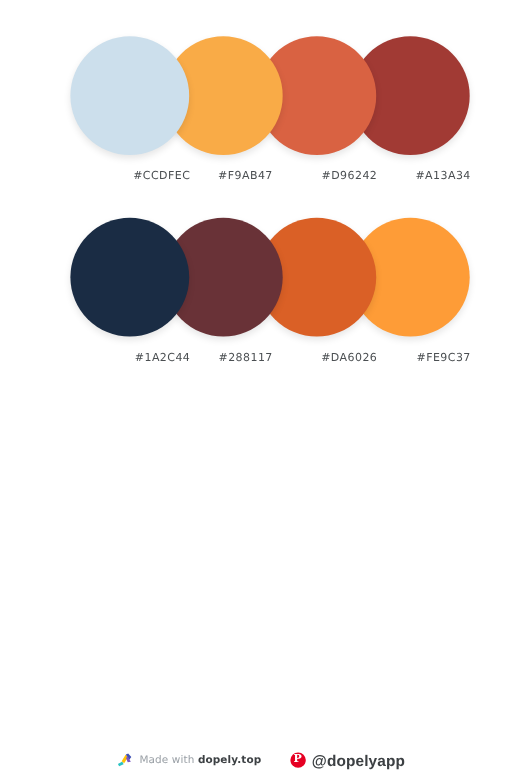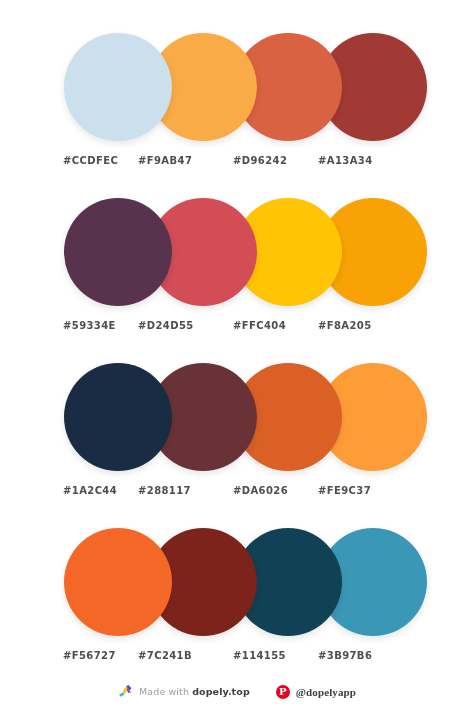--- a/index.html
+++ b/index.html
@@ -59,24 +59,24 @@
   .labels {
     position: relative;
     height: 24px;
     width: 474px;
   }
 
   .hexlabel {
     position: absolute;
     top: 8px;
     width: 110px;
-    text-align: left;
+    text-align: right;
     font-family: "DejaVu Sans", sans-serif;
     font-size: 10px;
-    font-weight: bold;
+    font-weight: normal;
     letter-spacing: 0.4px;
     color: #4b4f52;
     white-space: nowrap;
   }
   .hexlabel.i0 { left: 63px; }
   .hexlabel.i1 { left: 138px; }
   .hexlabel.i2 { left: 233px; }
   .hexlabel.i3 { left: 318px; }
 
   .footer {
@@ -124,22 +124,22 @@
     color: #ffffff;
     font-family: "DejaVu Serif", serif;
     font-size: 10px;
     font-weight: bold;
     line-height: 14px;
     text-align: center;
     flex: 0 0 auto;
   }
 
   .handle-text {
-    font-family: Liberation Serif, serif;
-    font-size: 11px;
+    font-family: Liberation Sans, sans-serif;
+    font-size: 14px;
     font-weight: bold;
     color: #3c4043;
     letter-spacing: 0.1px;
     white-space: nowrap;
   }
 </style>
 </head>
 <body>
 
 <div class="page">
@@ -154,58 +154,30 @@
         </div>
         <div class="labels">
           <div class="hexlabel i0">#CCDFEC</div>
           <div class="hexlabel i1">#F9AB47</div>
           <div class="hexlabel i2">#D96242</div>
           <div class="hexlabel i3">#A13A34</div>
         </div>
       </div>
       <div class="palette-row">
         <div class="swatch-strip">
-          <div class="swatch i0" style="background: rgb(89, 51, 78);"></div>
-          <div class="swatch i1" style="background: rgb(210, 77, 85);"></div>
-          <div class="swatch i2" style="background: rgb(255, 196, 4);"></div>
-          <div class="swatch i3" style="background: rgb(248, 162, 5);"></div>
-        </div>
-        <div class="labels">
-          <div class="hexlabel i0">#59334E</div>
-          <div class="hexlabel i1">#D24D55</div>
-          <div class="hexlabel i2">#FFC404</div>
-          <div class="hexlabel i3">#F8A205</div>
-        </div>
-      </div>
-      <div class="palette-row">
-        <div class="swatch-strip">
           <div class="swatch i0" style="background: rgb(26, 44, 68);"></div>
           <div class="swatch i1" style="background: rgb(105, 50, 55);"></div>
           <div class="swatch i2" style="background: rgb(218, 96, 38);"></div>
           <div class="swatch i3" style="background: rgb(254, 156, 55);"></div>
         </div>
         <div class="labels">
           <div class="hexlabel i0">#1A2C44</div>
           <div class="hexlabel i1">#288117</div>
           <div class="hexlabel i2">#DA6026</div>
           <div class="hexlabel i3">#FE9C37</div>
-        </div>
-      </div>
-      <div class="palette-row">
-        <div class="swatch-strip">
-          <div class="swatch i0" style="background: rgb(245, 103, 39);"></div>
-          <div class="swatch i1" style="background: rgb(124, 36, 27);"></div>
-          <div class="swatch i2" style="background: rgb(17, 65, 85);"></div>
-          <div class="swatch i3" style="background: rgb(59, 151, 182);"></div>
-        </div>
-        <div class="labels">
-          <div class="hexlabel i0">#F56727</div>
-          <div class="hexlabel i1">#7C241B</div>
-          <div class="hexlabel i2">#114155</div>
-          <div class="hexlabel i3">#3B97B6</div>
         </div>
       </div>
     </div>
 
   <div class="footer">
     <div class="footer-item">
       <span class="brand-icon">
         <svg width="15" height="15" viewBox="0 0 15 15" xmlns="http://www.w3.org/2000/svg">
           <path d="M1.2 10.6 L5.2 8.2 L6.4 10.8 L2.3 12.7 Z" fill="#2BC4C3"></path>
           <path d="M4.6 8.0 L8.2 2.2 L10.6 4.0 L6.9 9.9 Z" fill="#FFC107"></path>

